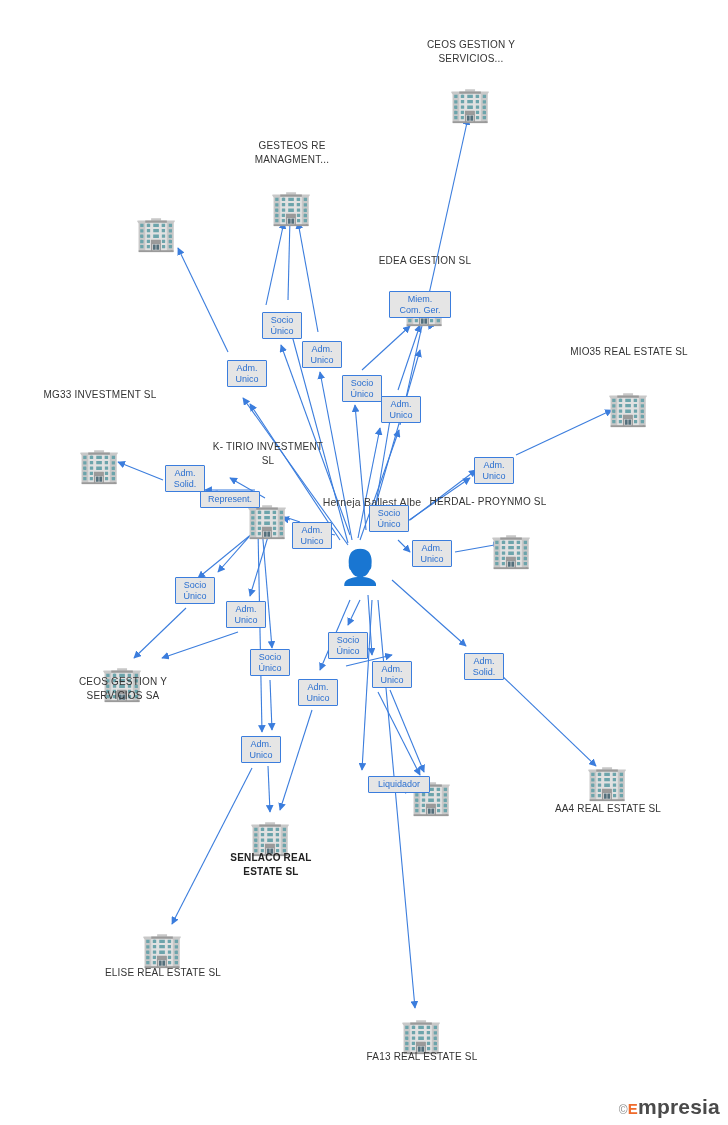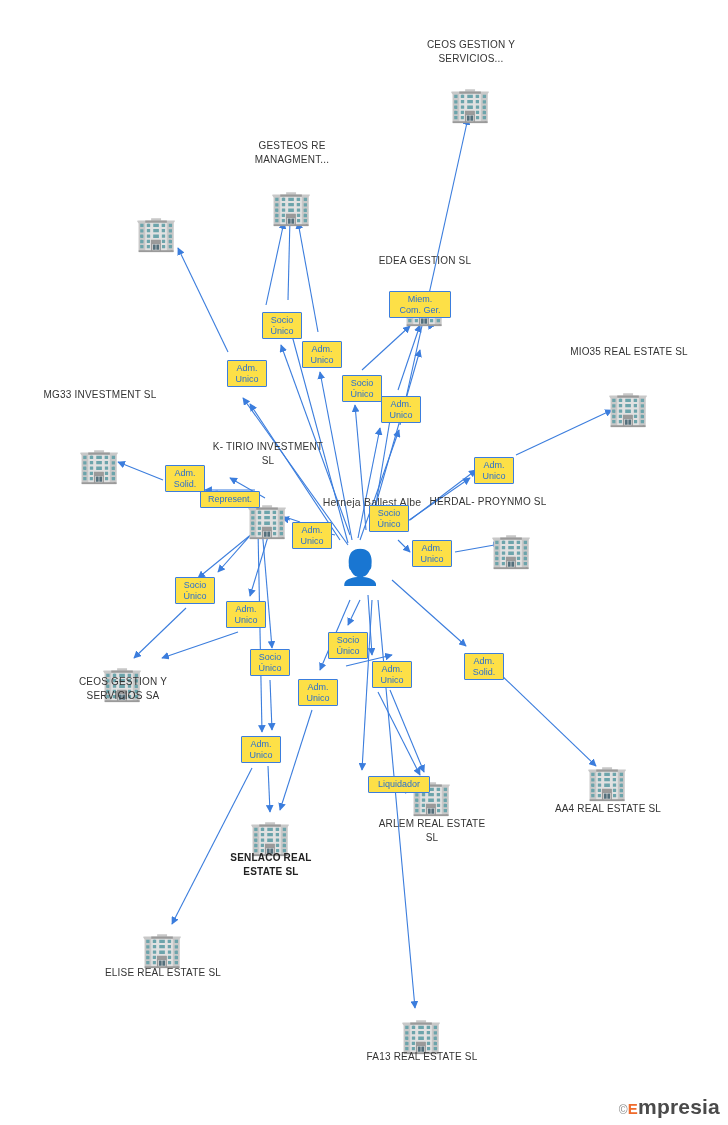--- a/index.html
+++ b/index.html
@@ -57,21 +57,21 @@
     font-size: 34px;
     color: #7b848c;
   }
   .person .caption {
     color: #3b3b3b;
     font-size: 10.5px;
   }
   .elabel {
     position: absolute;
     border: 1px solid #3b7ddd;
-    background: #fde047;
+    background: #e5e5e5;
     color: #2a6fd0;
     font-size: 9px;
     line-height: 10.5px;
     padding: 2px 3px;
     text-align: center;
     white-space: pre-line;
     border-radius: 1px;
     box-sizing: border-box;
   }
   .elabel.wide {
@@ -249,25 +249,20 @@
   </div>
   <div class="node" style="left:123px; top:673px;">
     <span class="caption">CEOS
 GESTION Y
 SERVICIOS SA</span>
   </div>
 
   <div class="node" style="left:432px; top:780px;">
     <span class="glyph">🏢</span>
   </div>
-  <div class="node" style="left:432px; top:815px;">
-    <span class="caption">ARLEM
-REAL
-ESTATE  SL</span>
-  </div>
 
   <div class="node" style="left:608px; top:765px;">
     <span class="glyph">🏢</span>
   </div>
   <div class="node" style="left:608px; top:800px;">
     <span class="caption">AA4 REAL
 ESTATE  SL</span>
   </div>
 
   <div class="node highlight" style="left:271px; top:820px;">

